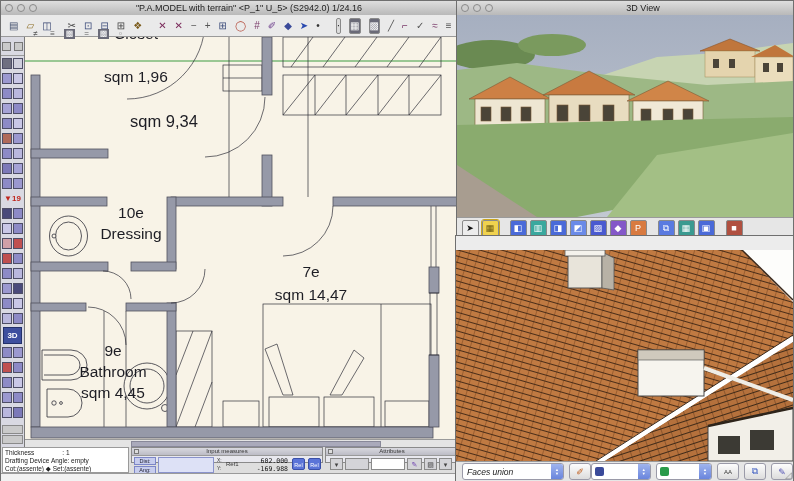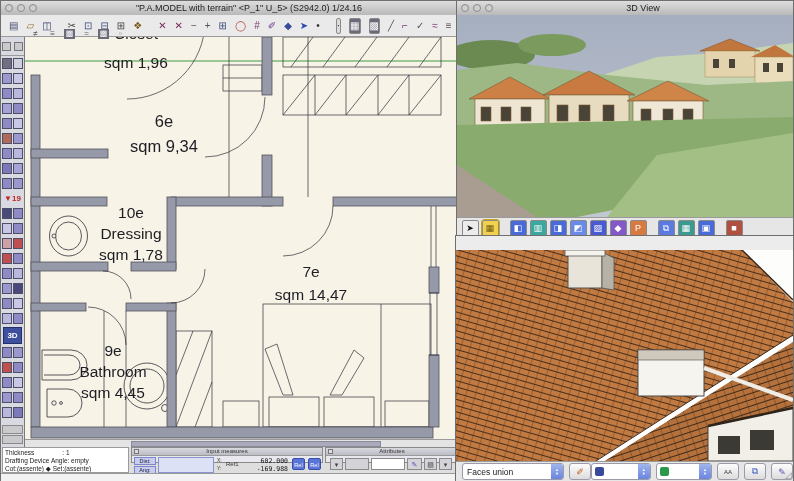--- a/index.html
+++ b/index.html
@@ -342,31 +342,29 @@
           <path d="M 308 169 A 50 50 0 0 1 258 219"></path>
           <path d="M 106 262 A 28 28 0 0 0 78 234"></path>
           <path d="M 101 308 A 38 38 0 0 0 63 270"></path>
           <path d="M 146 266 A 34 34 0 0 0 180 232"></path>
         </g>
       </svg>
 
       <div class="room-label" style="left:41px;top:-13px;">
         <span>Closet</span>
         </div>
-      <div class="room-label" style="left:41px;top:16px;">
+      <div class="room-label" style="left:41px;top:30px;">
         <span>sqm 1,96</span>
         </div>
       <div class="room-label" style="left:69px;top:72px;line-height:25px;font-size:16.5px;">
-        <span>6e</span>
         <span>sqm 9,34</span>
         </div>
       <div class="room-label" style="left:36px;top:165px;line-height:21px;">
         <span>10e</span>
         <span>Dressing</span>
-        <span>sqm 1,78</span>
         </div>
       <div class="room-label" style="left:216px;top:223px;line-height:23px;">
         <span>7e</span>
         <span>sqm  14,47</span>
         </div>
       <div class="room-label" style="left:18px;top:303px;line-height:21px;">
         <span>9e</span>
         <span>Bathroom</span>
         <span>sqm 4,45</span>
         </div>
@@ -526,21 +524,21 @@
         </g>
         <g>
           <polygon points="252,176 337,158 337,211 252,211" fill="#f2efe8" stroke="#444" stroke-width="1"></polygon>
           <line x1="252" y1="176" x2="337" y2="158" stroke="#2e241a" stroke-width="2.5"></line>
           <rect x="262" y="186" width="22" height="18" fill="#3c3a34"></rect>
           <rect x="294" y="180" width="24" height="20" fill="#3c3a34"></rect>
         </g>
       </svg>
     </div>
     <div id="vector-toolbar">
-      <div class="aqua-dd" style="width:107px;">
+      <div class="aqua-dd" style="width:107px;font-style:italic;">
         <span class="lbl">Faces union</span>
         <span class="aqua-cap">
             <span>▲</span>
             <span>▼</span>
           </span>
       </div>
       <div class="vr-btn">
           <span style="color:#c06020;">✐</span>
         </div>
       <div class="aqua-dd" style="width:62px;">

